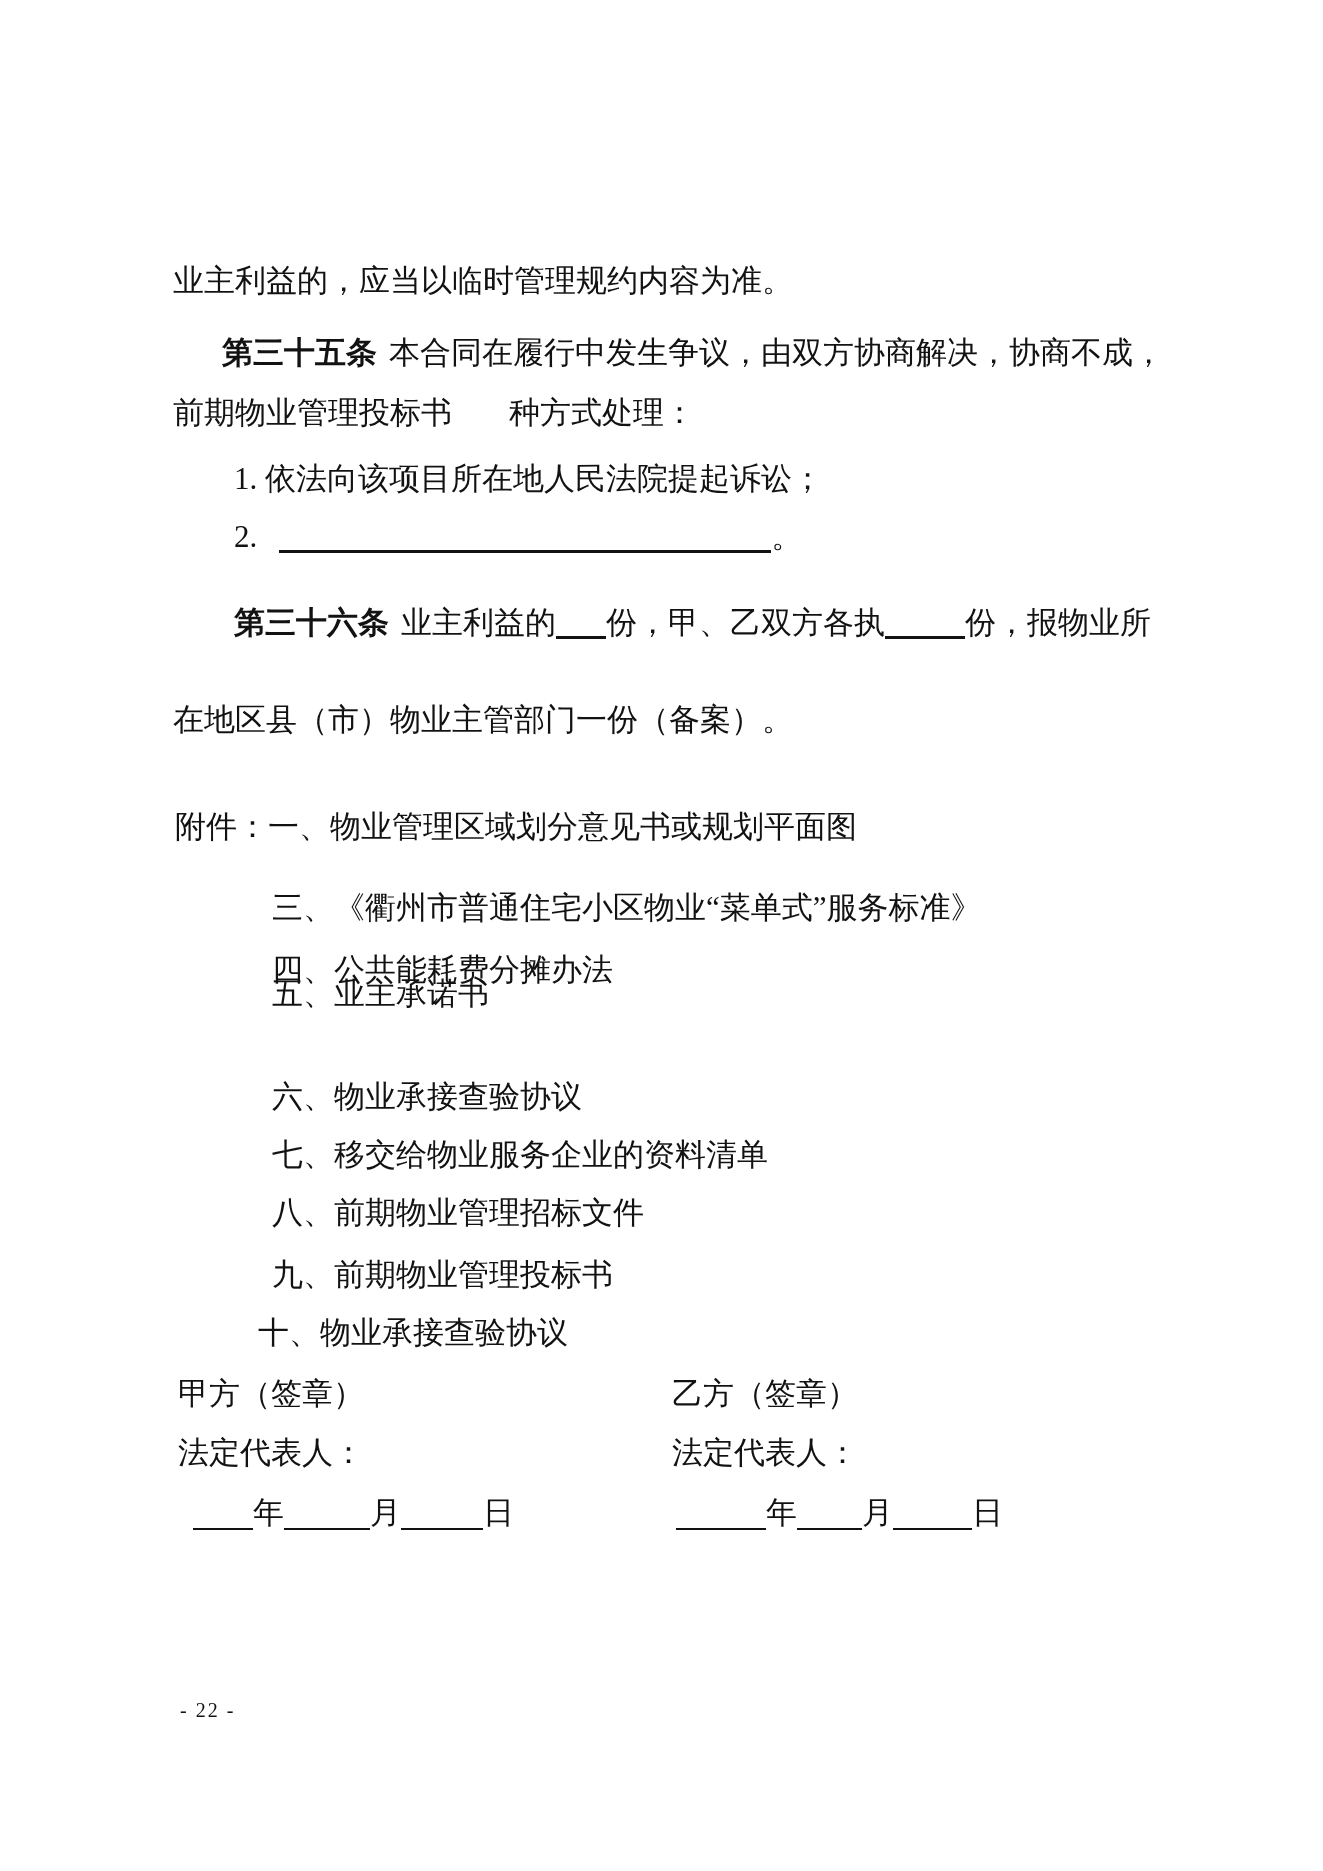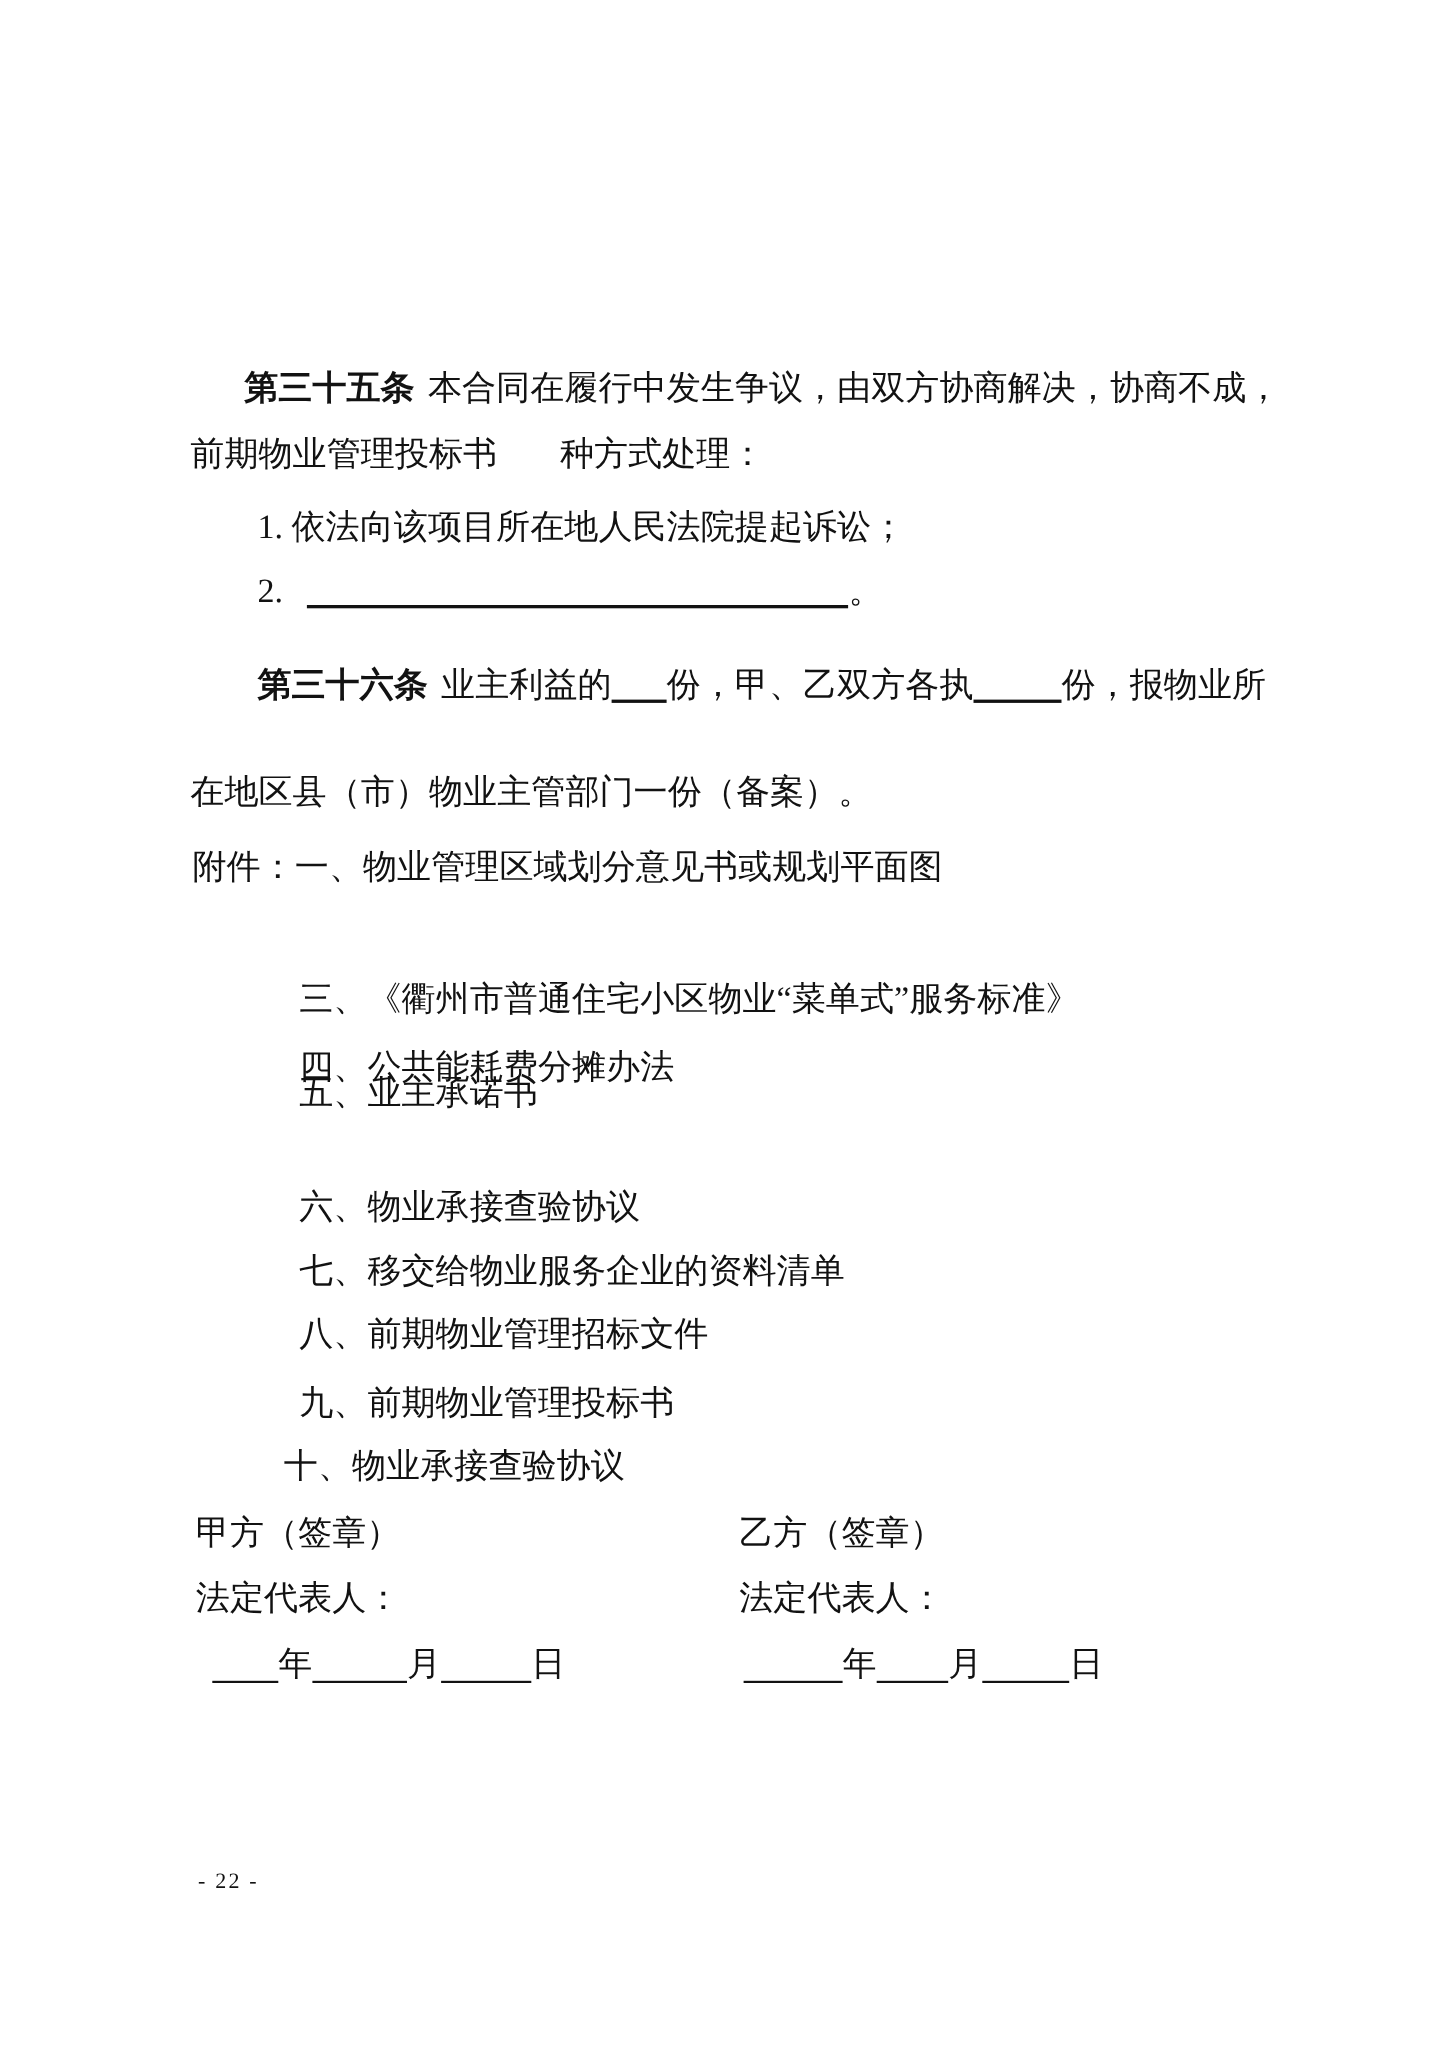--- a/index.html
+++ b/index.html
@@ -47,20 +47,21 @@
     font-size: 20px;
     line-height: 36px;
     letter-spacing: 2px;
   }
 </style>
 </head>
 <body>
 
 <div class="page">
 
+  <div class="line" style="top:260px; left:173px">业主利益的，应当以临时管理规约内容为准。</div>
 
   <div class="line" style="top:332px; left:222px">
     <span class="art-label">第三十五条</span><span>本合同在履行中发生争议，由双方协商解决，协商不成，</span>
   </div>
 
   <div class="line" style="top:392px; left:173px">
     <span>前期物业管理投标书</span><span class="gap" style="width:57px"></span><span>种方式处理：</span>
   </div>
 
   <div class="line" style="top:458px; left:234px">1. 依法向该项目所在地人民法院提起诉讼；</div>
@@ -68,21 +69,21 @@
   <div class="line" style="top:516px; left:234px">
     <span>2.</span><span class="gap" style="width:22px"></span><span class="blank" style="width:492px"></span><span>。</span>
   </div>
 
   <div class="line" style="top:602px; left:234px">
     <span class="art-label">第三十六条</span><span>业主利益的</span><span class="blank" style="width:50px"></span><span>份，甲、乙双方各执</span><span class="blank" style="width:80px"></span><span>份，报物业所</span>
   </div>
 
   <div class="line" style="top:699px; left:173px">在地区县（市）物业主管部门一份（备案）。</div>
 
-  <div class="line" style="top:767px; left:175px">
+  <div class="line" style="top:806px; left:175px">
     <span>附件：</span><span>一、物业管理区域划分意见书或规划平面图</span>
   </div>
 
   <div class="line" style="top:887px; left:272px">三、《衢州市普通住宅小区物业“菜单式”服务标准》</div>
   <div class="line" style="top:949px; left:272px">四、公共能耗费分摊办法</div>
   <div class="line" style="top:973px; left:272px">五、业主承诺书</div>
   <div class="line" style="top:1076px; left:272px">六、物业承接查验协议</div>
   <div class="line" style="top:1134px; left:272px">七、移交给物业服务企业的资料清单</div>
   <div class="line" style="top:1192px; left:272px">八、前期物业管理招标文件</div>
   <div class="line" style="top:1254px; left:272px">九、前期物业管理投标书</div>

